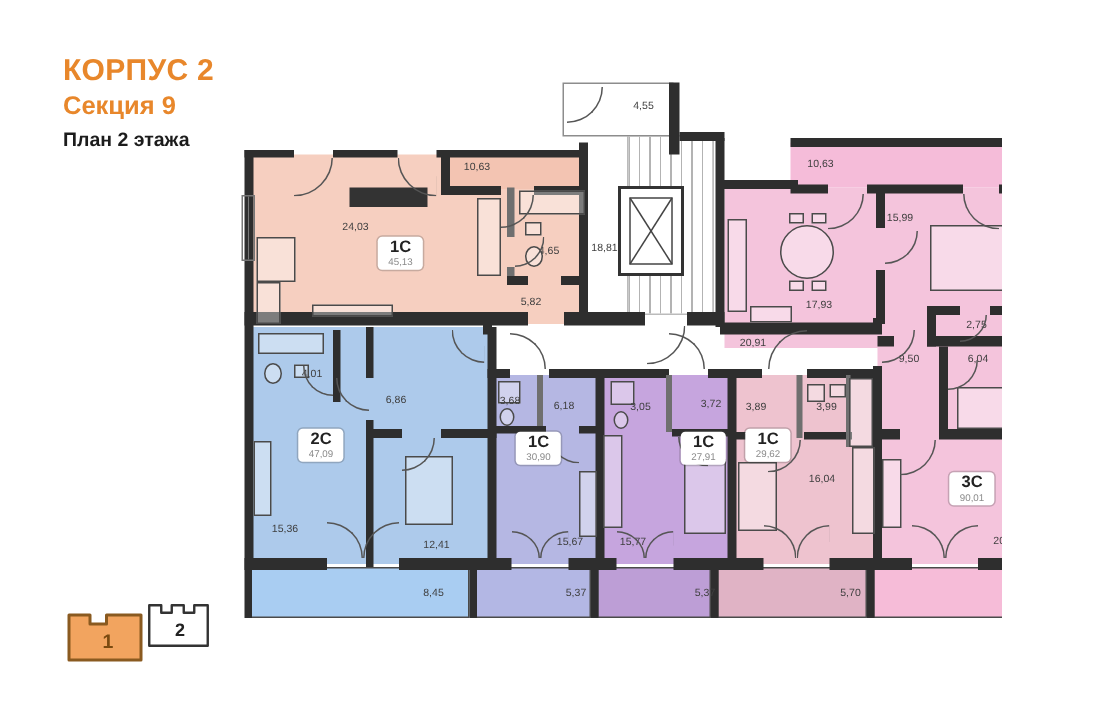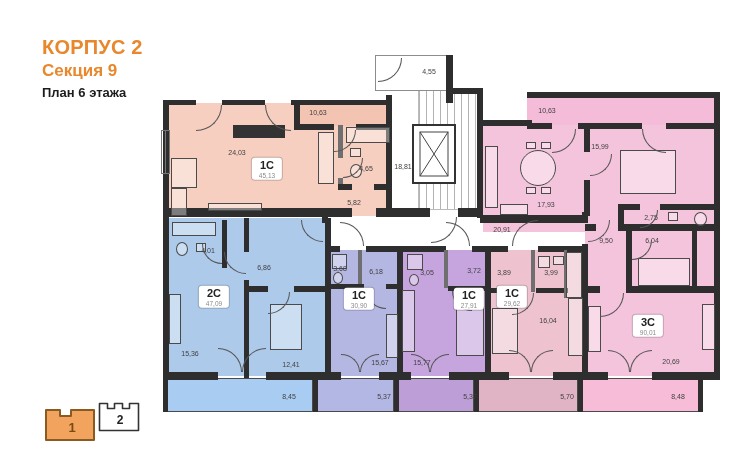--- a/index.html
+++ b/index.html
@@ -1,16 +1,16 @@
 <!DOCTYPE html>
 <html><head>
 <meta charset="utf-8">
 <style>
   html,body{margin:0;padding:0;background:#fff;}
-  .stage{position:relative;width:740px;height:472px;background:#fff;overflow:hidden;
+  .stage{position:relative;width:668px;height:472px;background:#fff;overflow:hidden;
          font-family:"Liberation Sans","DejaVu Sans",sans-serif;}
   .abs{position:absolute;}
   
   .t1{position:absolute;left:42px;top:36px;font-size:20px;font-weight:bold;color:#e8872b;letter-spacing:.2px;}
   .t2{position:absolute;left:42px;top:61px;font-size:17px;font-weight:bold;color:#e8872b;}
   .t3{position:absolute;left:42px;top:85px;font-size:13px;font-weight:bold;color:#1c1c1c;}
   
   .rm{position:absolute;}
   .w{position:absolute;background:#2e2e2e;}
   .wt{position:absolute;background:#6f6f6f;}
@@ -37,21 +37,21 @@
   .sel{position:absolute;cursor:pointer;}
   svg text{font-family:"Liberation Sans","DejaVu Sans",sans-serif;}
 </style>
 </head>
 <body>
 
 <div class="stage">
 
   <div class="t1">КОРПУС 2</div>
   <div class="t2">Секция 9</div>
-  <div class="t3">План 6 этажа</div>
+  <div class="t3">План 2 этажа</div>
 
   <div class="abs" style="left:0;top:0;width:740px;height:472px;">
 
     <div class="rm" style="left:165px;top:103px;width:225px;height:113px;background:#f6cfc0;"></div>
     <div class="rm" style="left:297px;top:103px;width:91px;height:23px;background:#f3c4b2;"></div>
     <div class="rm" style="left:483px;top:125px;width:235px;height:107px;background:#f4c4dc;"></div>
     <div class="rm" style="left:527px;top:95px;width:191px;height:30px;background:#f5bcd9;"></div>
     <div class="rm" style="left:165px;top:218px;width:163px;height:158px;background:#adcaeb;"></div>
     <div class="rm" style="left:328px;top:250px;width:72px;height:126px;background:#b5b7e3;"></div>
     <div class="rm" style="left:400px;top:250px;width:88px;height:126px;background:#c6a5de;"></div>

